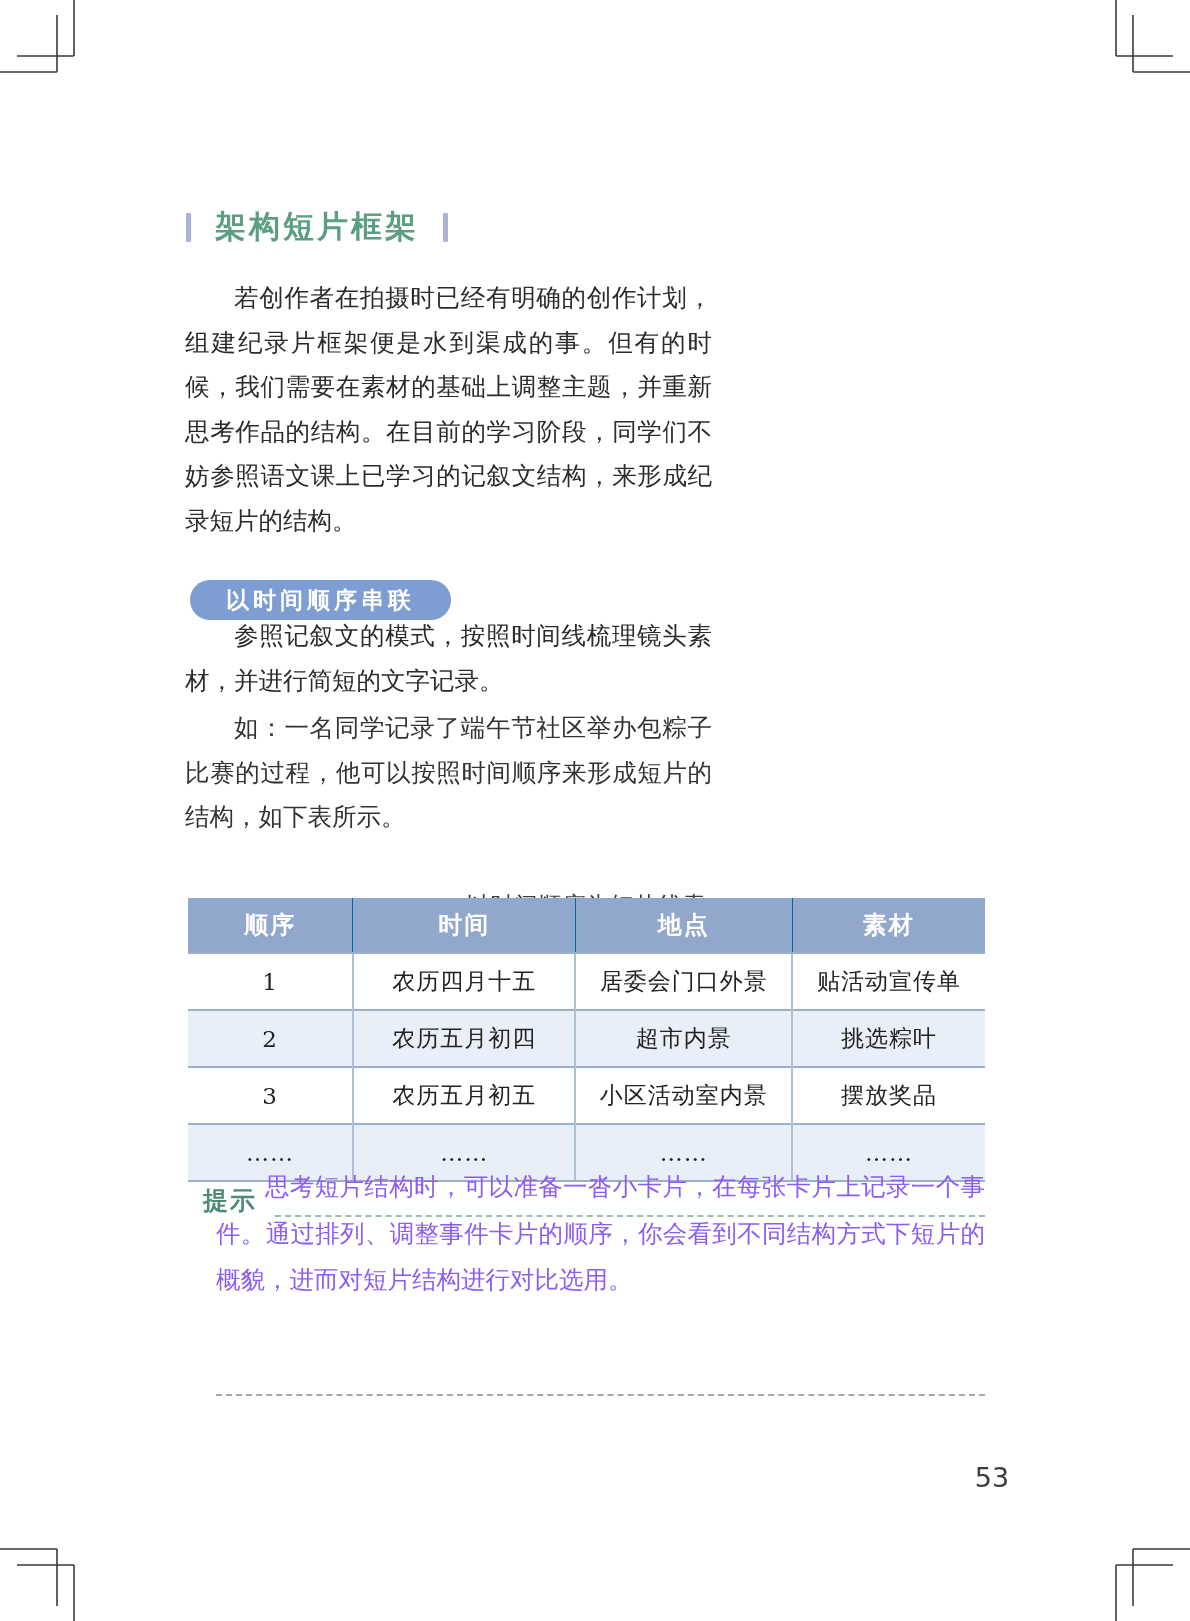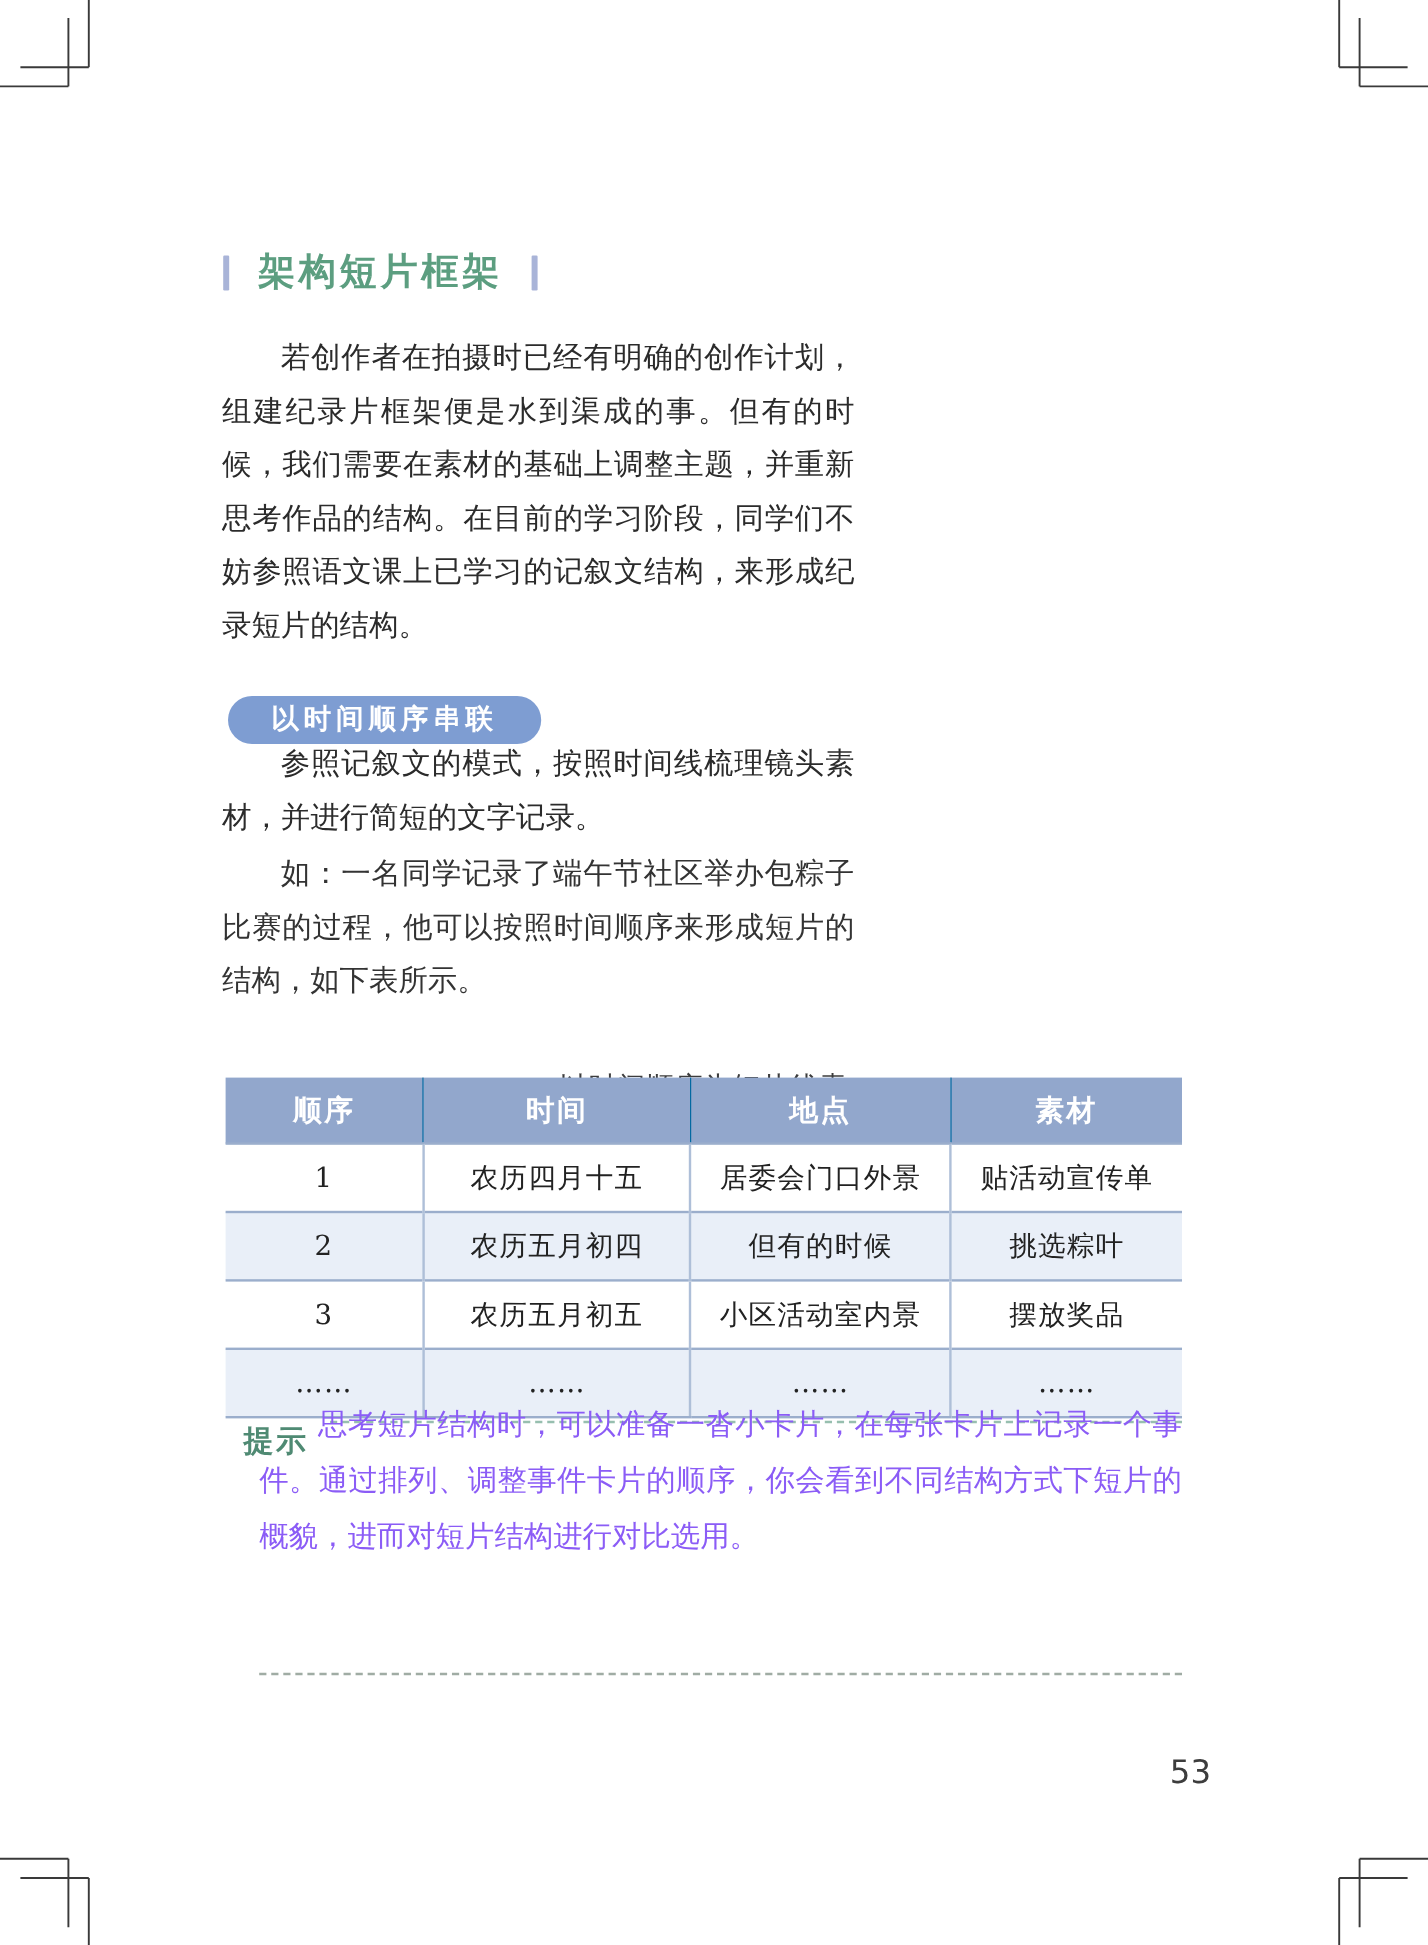--- a/index.html
+++ b/index.html
@@ -78,21 +78,21 @@
     border-left:2px solid #aebfd8;
     border-top:2px solid #9baecc;
   }
   table.timeline td:first-child{border-left:none;}
   table.timeline tr.alt td{background:#e9eff8;}
   table.timeline tr:last-child td{border-bottom:2px solid #9baecc;}
 
   
   .hint-head{
     position:absolute;left:203px;top:1184px;width:782px;
-    display:flex;align-items:flex-start;
+    display:flex;align-items:flex-end;
   }
   .hint-label{
     font-family:"DejaVu Sans","Liberation Sans",sans-serif;
     font-size:25px;font-weight:bold;color:#4f8a73;letter-spacing:2px;
     flex:0 0 auto;
   }
   .hint-dash{
     flex:1 1 auto;margin-left:18px;height:0;
     border-top:2px dashed #97bfaf;
   }
@@ -177,21 +177,21 @@
     <tbody>
       <tr>
         <td>1</td>
         <td>农历四月十五</td>
         <td>居委会门口外景</td>
         <td>贴活动宣传单</td>
       </tr>
       <tr class="alt">
         <td>2</td>
         <td>农历五月初四</td>
-        <td>但有的时候</td>
+        <td>超市内景</td>
         <td>挑选粽叶</td>
       </tr>
       <tr>
         <td>3</td>
         <td>农历五月初五</td>
         <td>小区活动室内景</td>
         <td>摆放奖品</td>
       </tr>
       <tr class="alt">
         <td>……</td>

